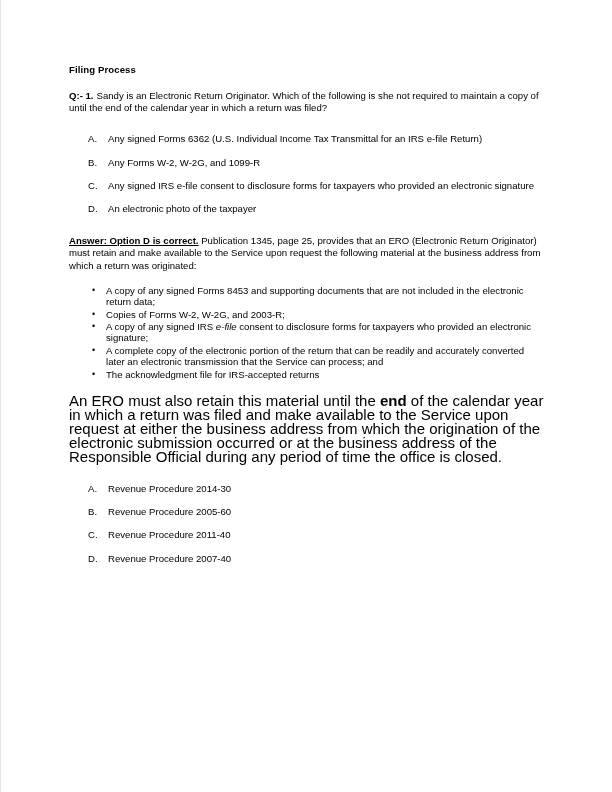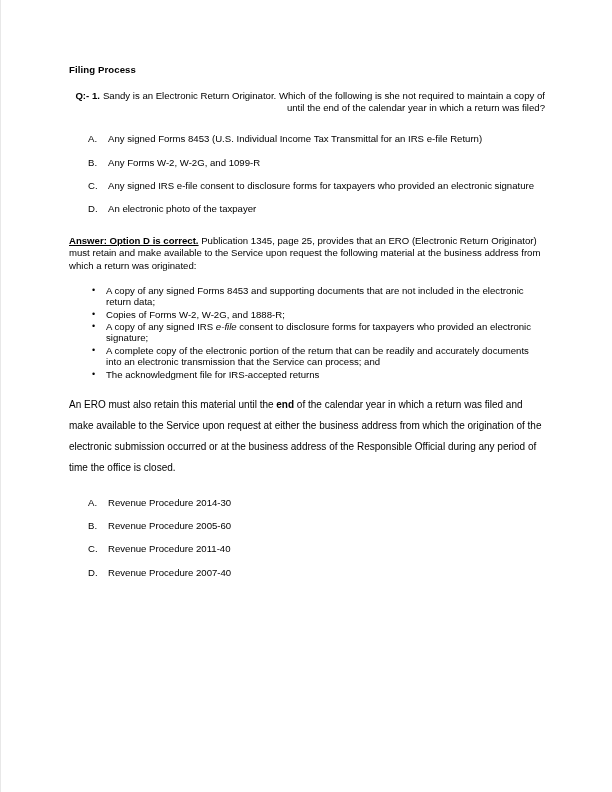--- a/index.html
+++ b/index.html
@@ -44,21 +44,21 @@
     letter-spacing: 0.1px;
   }
 
   .question-block {
     margin: 0 0 14px 0;
   }
   .question-text {
     font-size: 9.6px;
     line-height: 12.2px;
     margin: 0;
-    text-align: right;
+    text-align: left;
   }
   .q-prefix {
     font-weight: bold;
   }
 
   .options {
     list-style: none;
     margin: 0;
     padding: 0;
   }
@@ -114,22 +114,22 @@
     width: 14px;
     margin-left: 23px;
     font-size: 9px;
     line-height: 11.4px;
   }
   .bullet-text {
     flex: 1 1 auto;
   }
 
   .para {
-    font-size: 10px;
-    line-height: 21px;
+    font-size: 15px;
+    line-height: 14px;
     margin: 13px 0 0 0;
   }
   .para-gap-lg {
     margin-top: 14px;
   }
 </style>
 </head>
 <body>
 
 <div class="page">
@@ -139,21 +139,21 @@
 
     <h1 class="doc-heading">Filing Process</h1>
 
     <div class="question-block">
       <p class="question-text"><span class="q-prefix">Q:- 1.</span><span style="margin-left:3px;">Sandy is an Electronic Return Originator. Which of the following is she not required to maintain a copy of until the end of the calendar year in which a return was filed?</span></p>
     </div>
 
     <ul class="options" style="margin-top:19px;">
       <li class="option-row">
         <span class="option-letter">A.</span>
-        <span class="option-text">Any signed Forms 8453 (U.S. Individual Income Tax Transmittal for an IRS e-file Return)</span>
+        <span class="option-text">Any signed Forms 6362 (U.S. Individual Income Tax Transmittal for an IRS e-file Return)</span>
       </li>
       <li class="option-row">
         <span class="option-letter">B.</span>
         <span class="option-text">Any Forms W-2, W-2G, and 1099-R</span>
       </li>
       <li class="option-row">
         <span class="option-letter">C.</span>
         <span class="option-text">Any signed IRS e-file consent to disclosure forms for taxpayers who provided an electronic signature</span>
       </li>
       <li class="option-row">
@@ -165,29 +165,29 @@
     <div class="answer-block" style="margin-top:20px;">
       <p class="answer-text"><span class="answer-label">Answer: Option D is correct.</span><span> Publication 1345, page 25, provides that an ERO (Electronic Return Originator) must retain and make available to the Service upon request the following material at the business address from which a return was originated:</span></p>
 
       <ul class="bullet-list">
         <li class="bullet-row">
           <span class="bullet-dot">•</span>
           <span class="bullet-text"><span>A copy of any signed Forms 8453 and supporting documents that are not included in the electronic return data;</span><span class="ital"></span><span></span></span>
         </li>
         <li class="bullet-row">
           <span class="bullet-dot">•</span>
-          <span class="bullet-text"><span>Copies of Forms W-2, W-2G, and 1888-R;</span><span class="ital"></span><span></span></span>
+          <span class="bullet-text"><span>Copies of Forms W-2, W-2G, and 2003-R;</span><span class="ital"></span><span></span></span>
         </li>
         <li class="bullet-row">
           <span class="bullet-dot">•</span>
           <span class="bullet-text"><span>A copy of any signed IRS </span><span class="ital">e-file</span><span> consent to disclosure forms for taxpayers who provided an electronic signature;</span></span>
         </li>
         <li class="bullet-row">
           <span class="bullet-dot">•</span>
-          <span class="bullet-text"><span>A complete copy of the electronic portion of the return that can be readily and accurately documents into an electronic transmission that the Service can process; and</span><span class="ital"></span><span></span></span>
+          <span class="bullet-text"><span>A complete copy of the electronic portion of the return that can be readily and accurately converted later an electronic transmission that the Service can process; and</span><span class="ital"></span><span></span></span>
         </li>
         <li class="bullet-row">
           <span class="bullet-dot">•</span>
           <span class="bullet-text"><span>The acknowledgment file for IRS-accepted returns</span><span class="ital"></span><span></span></span>
         </li>
       </ul>
 
       <p class="para para-gap-lg"><span>An ERO must also retain this material until the </span><span class="bold">end</span><span> of the calendar year in which a return was filed and make available to the Service upon request at either the business address from which the origination of the electronic submission occurred or at the business address of the Responsible Official during any period of time the office is closed.</span></p>
 
 

